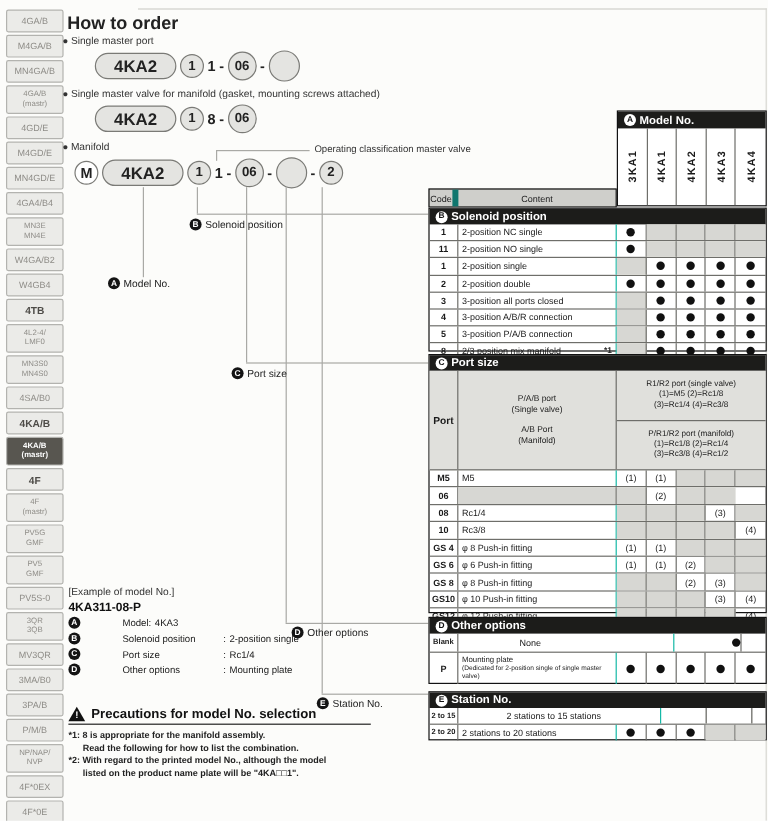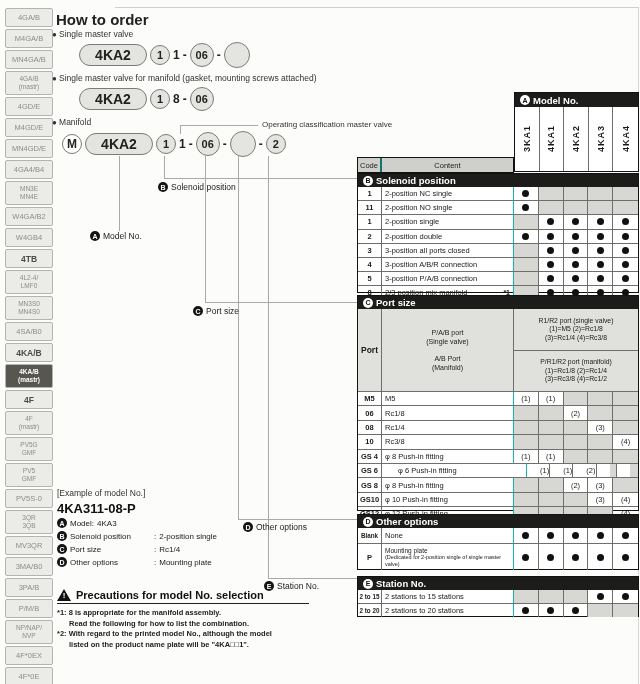--- a/index.html
+++ b/index.html
@@ -56,21 +56,21 @@
   .c-content .note{margin-left:auto;padding-right:3px;font-size:7px;}
   .c-content .sub{font-size:5.5px;line-height:6.5px;}
   .c-mark{border-right:1px solid #6e6e6a;display:flex;align-items:center;justify-content:center;font-size:7.5px;}
   .c-mark:last-child{border-right:none;}
   .c-mark.blank{background:#d7d7d3;}
   .dot{width:7px;height:7px;border-radius:50%;background:#111;}
 
   .codehdr{position:absolute;left:357px;top:157px;width:157px;height:16px;box-sizing:border-box;border:1.5px solid #121212;
            display:grid;grid-template-columns:24px 1fr;background:#cfcfcb;}
   .codehdr div{display:flex;align-items:center;justify-content:center;font-size:7.5px;color:#222;}
-  .codehdr .hc{border-right:2px solid #0f766e;}
+  .codehdr .hc{border-right:5px solid #0f766e;}
 
   .modeltbl{position:absolute;left:514px;top:92px;width:125px;box-sizing:border-box;border:1.5px solid #121212;background:#fff;}
   .modeltbl .secbar{height:14px;}
   .mcols{display:grid;grid-template-columns:repeat(5,1fr);height:64px;}
   .mcol{border-right:1px solid #6e6e6a;display:flex;}
   .mcol:last-child{border-right:none;}
   .vtext{writing-mode:vertical-rl;transform:rotate(180deg);font-weight:bold;font-size:9px;letter-spacing:1px;margin:auto;}
 
   
   .phdr{display:grid;grid-template-columns:24px 132px 1fr;height:82px;border-bottom:1px solid #6e6e6a;background:#e0e0dc;}
@@ -79,23 +79,23 @@
   .phdr .pport{font-weight:bold;font-size:8.5px;}
   .phdr .pmid span{display:block;}
   .phdr .pright{border-right:none;padding:0;}
   .pright .prt{flex:1;width:100%;display:flex;align-items:center;justify-content:center;font-size:6.8px;line-height:8.5px;
                text-align:center;white-space:pre-line;box-sizing:border-box;}
   .pright .prt:first-child{border-bottom:1px solid #6e6e6a;}
 
   
   .example{position:absolute;left:57px;top:488px;width:235px;}
   .ex-head{font-size:8.5px;color:#333;}
-  .ex-model{font-size:13px;font-weight:bold;margin-top:3px;color:#111;}
+  .ex-model{font-size:10px;font-weight:bold;margin-top:3px;color:#111;}
   .ex-row{display:flex;align-items:center;height:12px;font-size:8px;margin-top:1px;}
-  .ex-row .lbl{width:84px;}
+  .ex-row .lbl{width:84px;margin-left:32px;}
   .ex-row.inline .lbl{width:auto;}
   .ex-row .sep{margin-right:3px;}
 
   
   .prec{position:absolute;left:57px;top:589px;width:252px;}
   .prec-head{display:flex;align-items:flex-end;font-size:11px;font-weight:bold;color:#111;
              border-bottom:1.5px solid #222;padding-bottom:2px;}
   .warn{position:relative;width:15px;height:12px;margin-right:4px;}
   .warn-tri{position:absolute;left:0;top:0;width:0;height:0;border-left:7px solid transparent;border-right:7px solid transparent;border-bottom:12px solid #111;}
   .warn-ex{position:absolute;left:0;top:2px;width:14px;text-align:center;color:#fff;font-size:8px;font-weight:bold;}
@@ -149,21 +149,21 @@
       <div class="tab">3MA/B0</div>
       <div class="tab">3PA/B</div>
       <div class="tab">P/M/B</div>
       <div class="tab two">NP/NAP/
 NVP</div>
       <div class="tab">4F*0EX</div>
       <div class="tab">4F*0E</div>
     </div>
 
   <div class="h1">How to order</div>
-  <div class="bullet" style="left:52px;top:29px;">Single master valve</div>
+  <div class="bullet" style="left:52px;top:29px;">Single master port</div>
   <div class="bullet" style="left:52px;top:73px;">Single master valve for manifold (gasket, mounting screws attached)</div>
   <div class="bullet" style="left:52px;top:117px;">Manifold</div>
 
   <div class="dia-row" style="left:79px;top:42px;">
       <div class="pill">4KA2</div>
       <div class="circ s20">1</div>
       <div class="dnum">1</div>
       <div class="dnum">-</div>
       <div class="circ s24">06</div>
       <div class="dnum">-</div>
@@ -434,23 +434,20 @@
             <span>M5</span>
           </div>
           <div class="c-mark mark">(1)</div>
           <div class="c-mark mark">(1)</div>
           <div class="c-mark blank"></div>
           <div class="c-mark blank"></div>
           <div class="c-mark blank"></div>
         </div>
         <div class="trow" style="height: 13.4px;">
           <span class="c-code">06</span>
-          <div class="c-content">
-            <span>Rc1/8</span>
-          </div>
           <div class="c-mark blank"></div>
           <div class="c-mark blank"></div>
           <div class="c-mark mark">(2)</div>
           <div class="c-mark blank"></div>
           <div class="c-mark blank"></div>
         </div>
         <div class="trow" style="height: 13.4px;">
           <span class="c-code">08</span>
           <div class="c-content">
             <span>Rc1/4</span>
@@ -476,21 +473,21 @@
           <span class="c-code">GS 4</span>
           <div class="c-content">
             <span>φ  8 Push-in fitting</span>
           </div>
           <div class="c-mark mark">(1)</div>
           <div class="c-mark mark">(1)</div>
           <div class="c-mark blank"></div>
           <div class="c-mark blank"></div>
           <div class="c-mark blank"></div>
         </div>
-        <div class="trow" style="height: 13.4px; gap: 13px;">
+        <div class="trow" style="height: 13.4px;">
           <span class="c-code">GS 6</span>
           <div class="c-content">
             <span>φ  6 Push-in fitting</span>
           </div>
           <div class="c-mark mark">(1)</div>
           <div class="c-mark mark">(1)</div>
           <div class="c-mark mark">(2)</div>
           <div class="c-mark blank"></div>
           <div class="c-mark blank"></div>
         </div>
@@ -529,21 +526,21 @@
         </div>
       </div>
   </div>
 
   <div class="sec" style="top:514px;height:56px;">
     <div class="secbar">
       <span class="clw">D</span>
       <span>Other options</span>
     </div>
     <div>
-        <div class="trow" style="height: 15px;">
+        <div class="trow" style="height: 15px; gap: 48px;">
           <span class="c-code" style="font-size: 6.3px;">Blank</span>
           <div class="c-content">
             <span>None</span>
           </div>
           <div class="c-mark mark">
             <span class="dot"></span>
           </div>
           <div class="c-mark mark">
             <span class="dot"></span>
           </div>
@@ -581,21 +578,21 @@
         </div>
       </div>
   </div>
 
   <div class="sec" style="top:576px;height:41px;">
     <div class="secbar">
       <span class="clw">E</span>
       <span>Station No.</span>
     </div>
     <div>
-        <div class="trow" style="height: 13px;">
+        <div class="trow" style="height: 13px; gap: 37px;">
           <span class="c-code" style="font-size: 6.3px;">2 to 15</span>
           <div class="c-content">
             <span>2 stations to 15 stations</span>
           </div>
           <div class="c-mark blank"></div>
           <div class="c-mark blank"></div>
           <div class="c-mark blank"></div>
           <div class="c-mark mark">
             <span class="dot"></span>
           </div>

